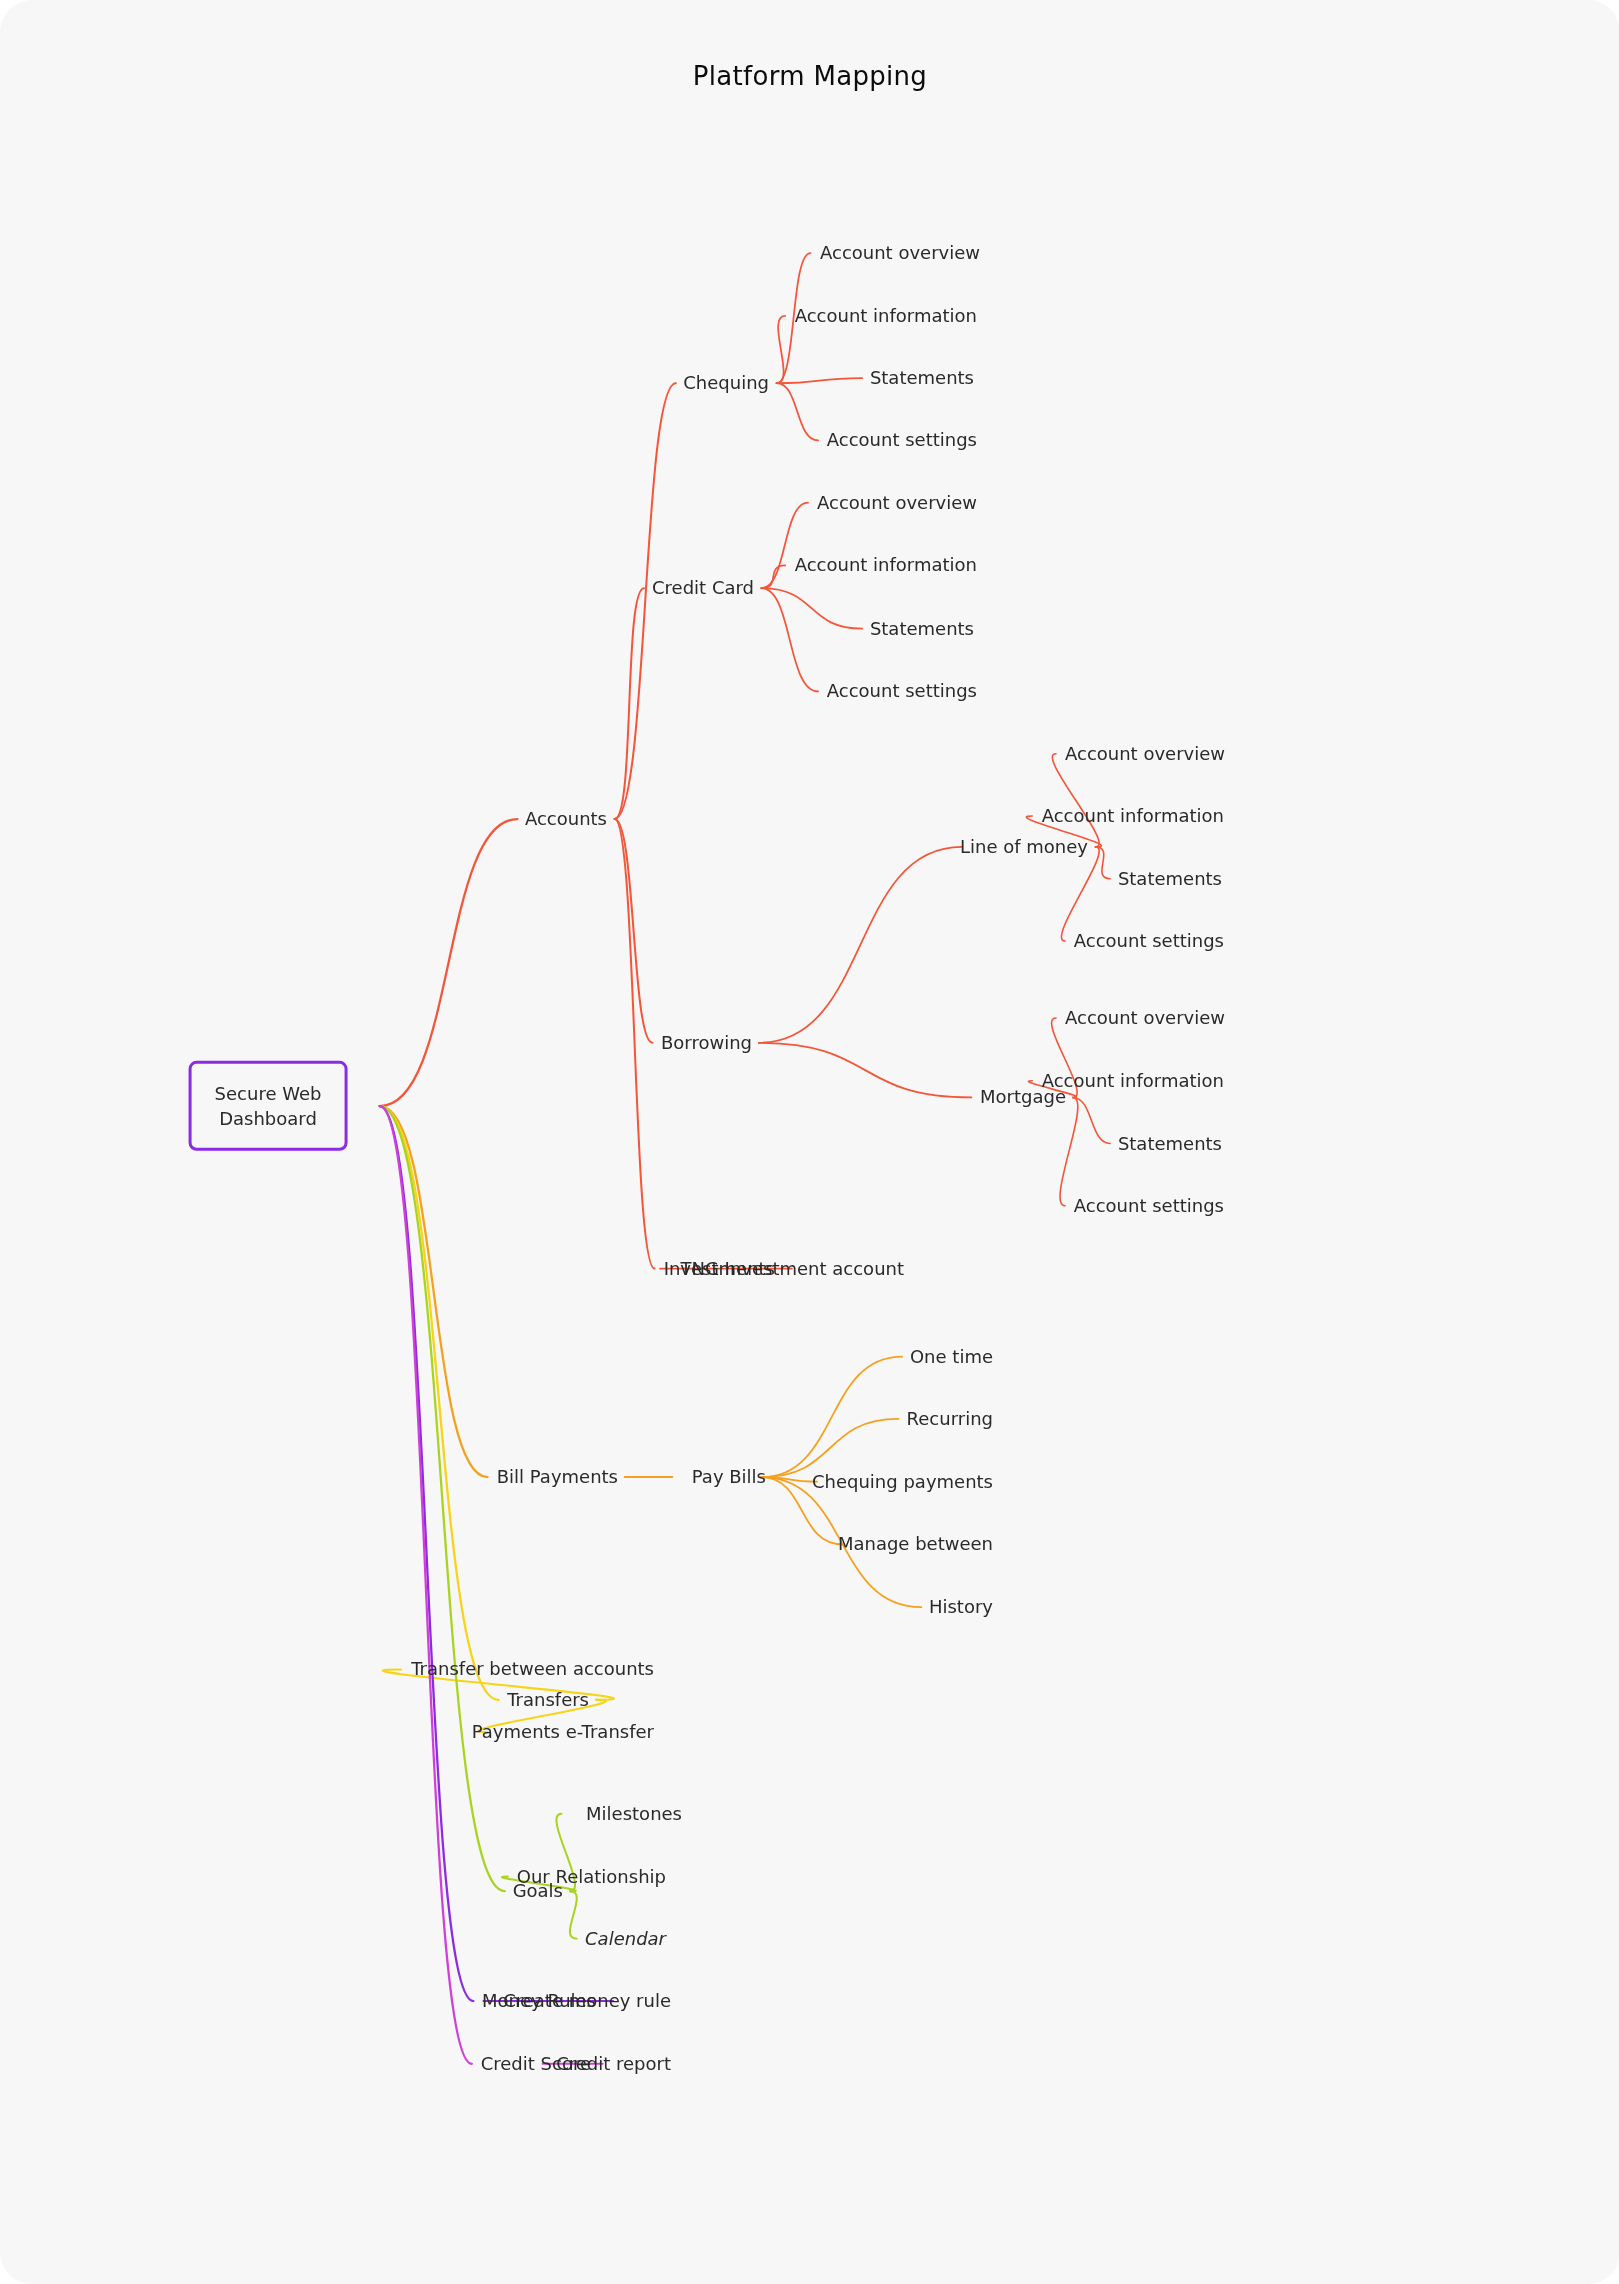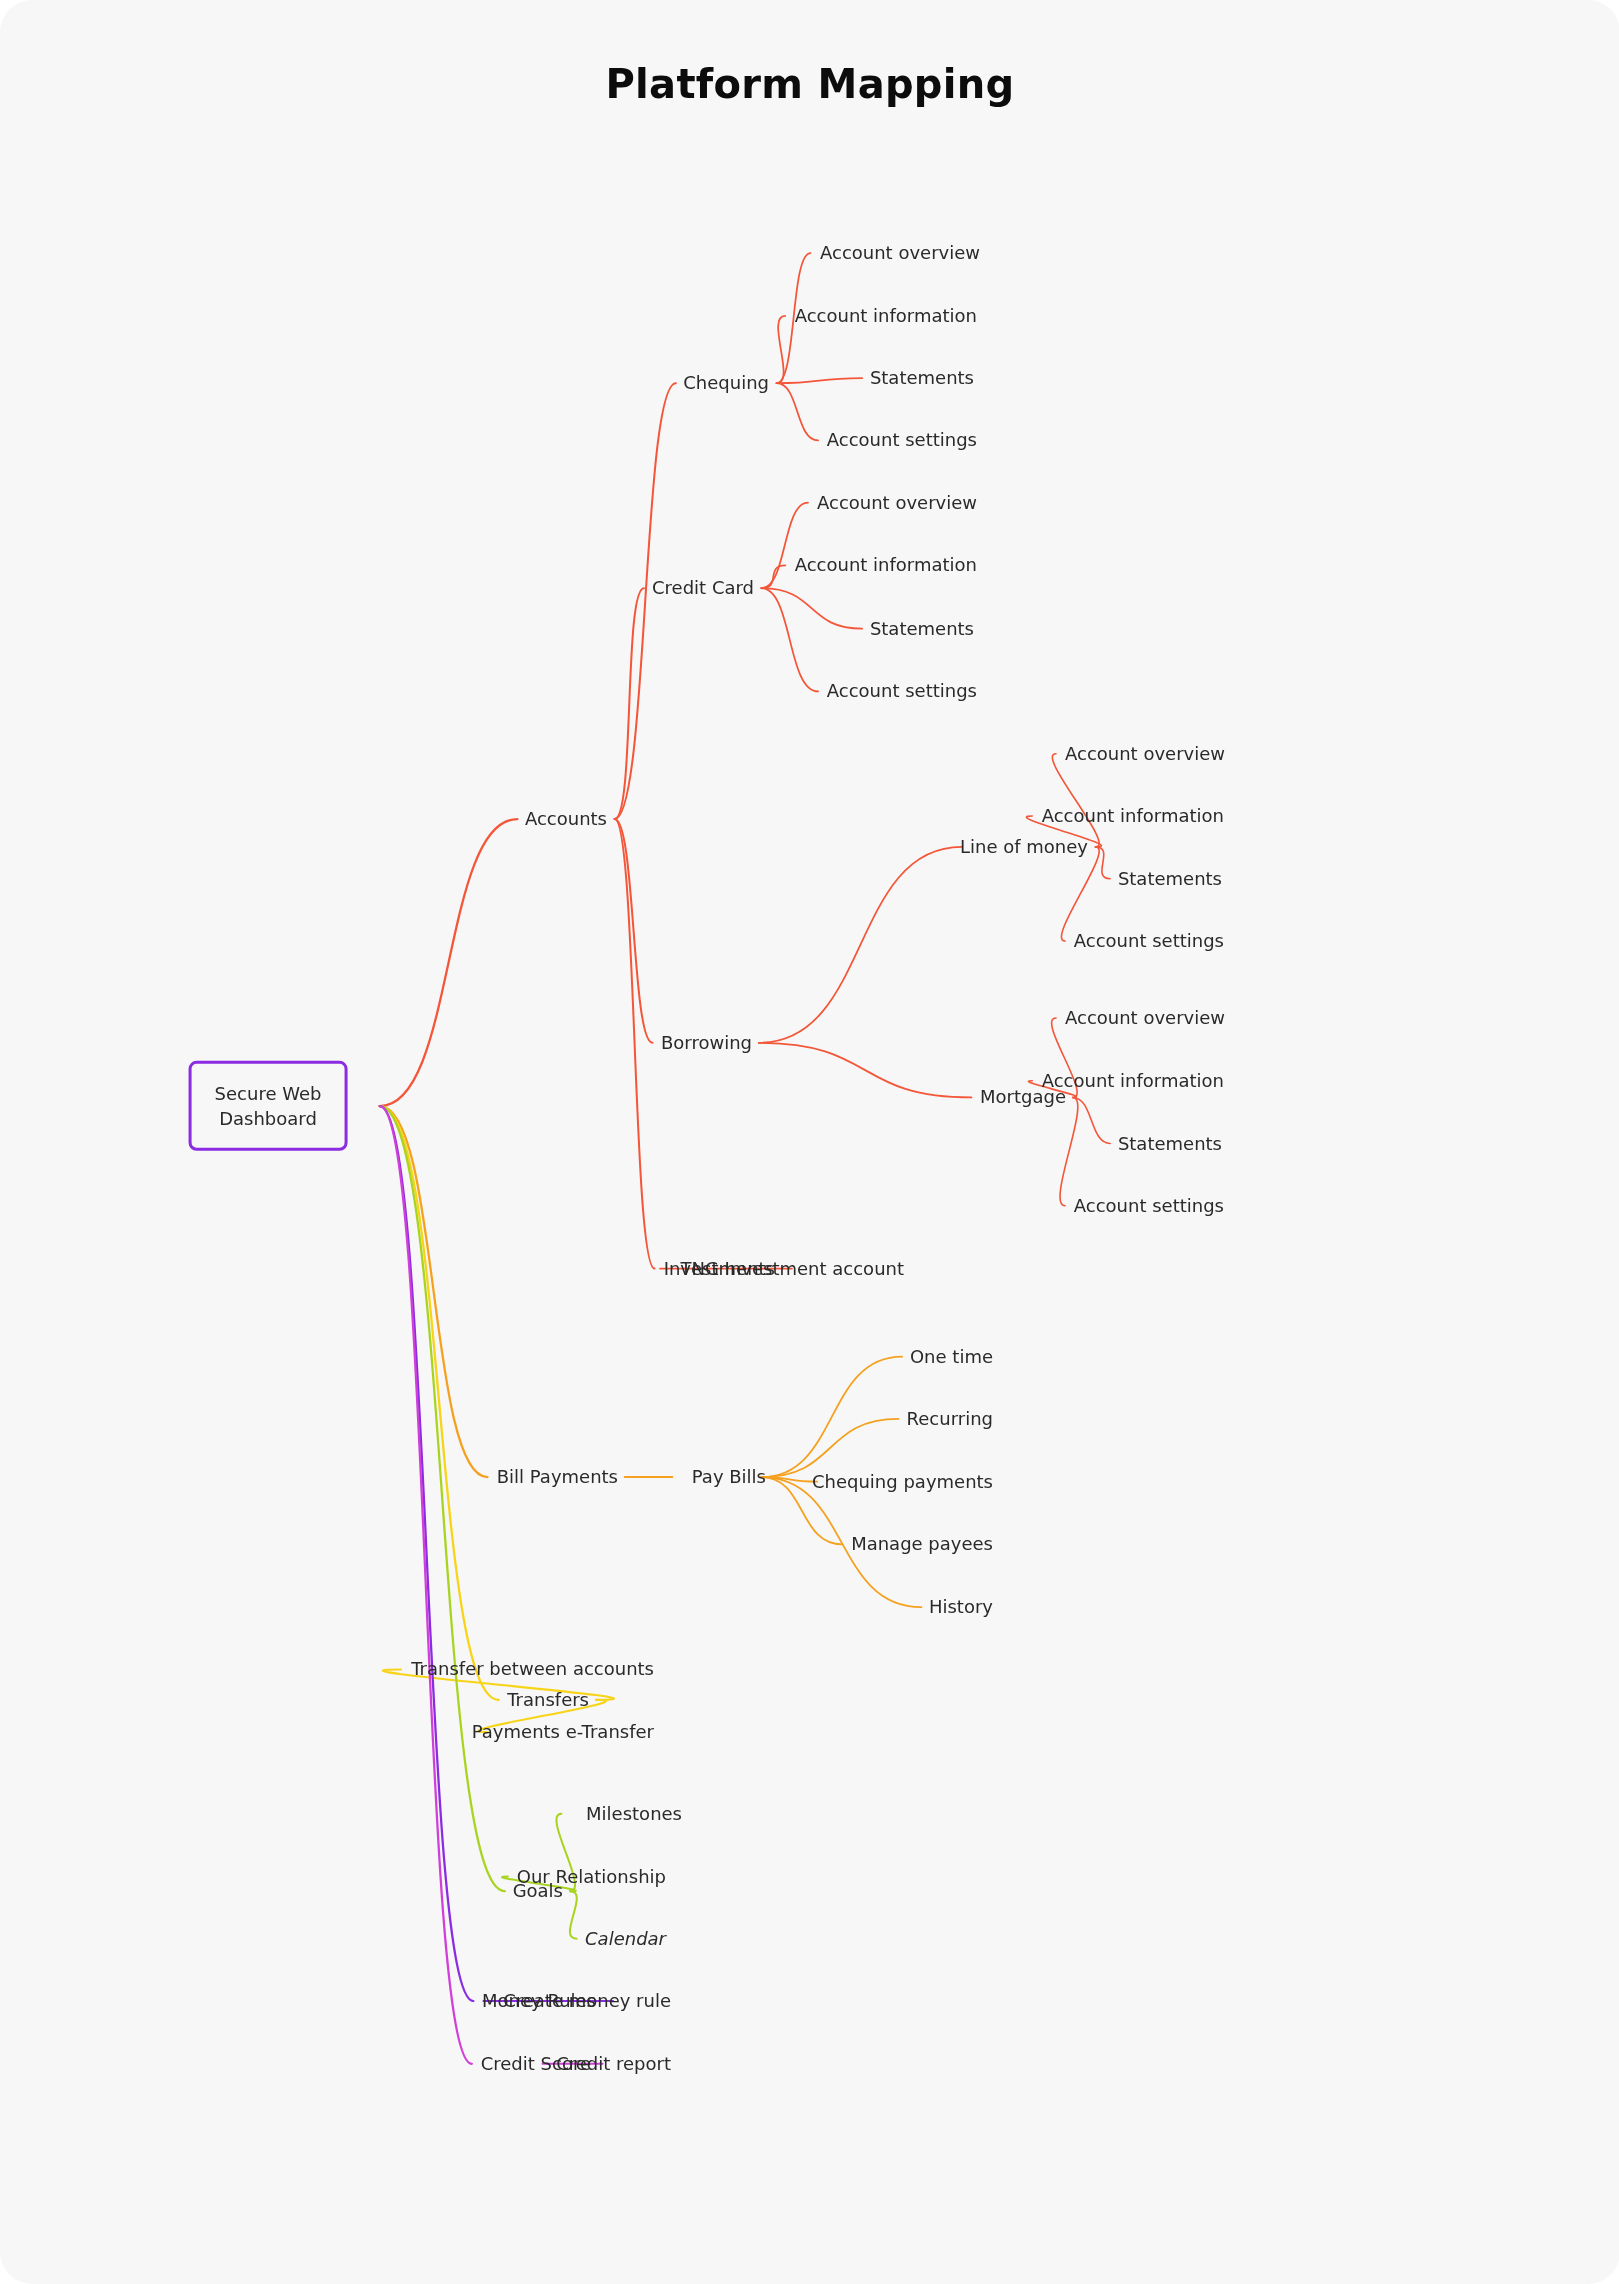--- a/index.html
+++ b/index.html
@@ -1,19 +1,19 @@
 <!DOCTYPE html>
 <html style="font-size:8px"><head>
 <meta charset="utf-8">
 <style>
   html,body{margin:0;padding:0;background:#ffffff;}
   body{width:1620px;height:2284px;font-family:"DejaVu Sans",sans-serif;}
   #canvas{position:relative;width:1620px;height:2284px;background:#f7f7f7;border-radius:32px;overflow:hidden;}
   #title{position:absolute;top:61px;left:0;width:1620px;text-align:center;
-         font-size:40px;font-weight:bold;color:#0c0c0c;letter-spacing:0.3px;}
+         font-size:26px;font-weight:normal;color:#0c0c0c;letter-spacing:0.3px;}
   svg#edges{position:absolute;top:0;left:0;width:1620px;height:2284px;}
   .node-label{position:absolute;font-size:18px;color:#2a2a2a;white-space:nowrap;line-height:1.35;}
   .lbl-left{transform:translate(-100%,-50%);}
   #root-node{position:absolute;transform:translate(-50%,-50%);
              border:3px solid #8b2be2;border-radius:8px;background:#f7f7f7;
              padding:17px 23px;text-align:center;font-size:18px;color:#2a2a2a;line-height:1.4;}
 </style>
 </head>
 <body>
 
@@ -94,21 +94,21 @@
       <div class="node-label lbl-left" style="left: 1224px; top: 1081px;">Account information</div>
       <div class="node-label lbl-left" style="left: 1222px; top: 1144px;">Statements</div>
       <div class="node-label lbl-left" style="left: 1224px; top: 1206px;">Account settings</div>
       <div class="node-label lbl-left" style="left: 775px; top: 1269px;">Investments</div>
       <div class="node-label lbl-left" style="left: 904px; top: 1269px;">TNG Investment account</div>
       <div class="node-label lbl-left" style="left: 618px; top: 1477px;">Bill Payments</div>
       <div class="node-label lbl-left" style="left: 754px; top: 1477px; margin-left: 12px;">Pay Bills</div>
       <div class="node-label lbl-left" style="left: 993px; top: 1357px;">One time</div>
       <div class="node-label lbl-left" style="left: 993px; top: 1419px;">Recurring</div>
       <div class="node-label lbl-left" style="left: 993px; top: 1482px;">Chequing payments</div>
-      <div class="node-label lbl-left" style="left: 993px; top: 1544px;">Manage payees</div>
+      <div class="node-label lbl-left" style="left: 993px; top: 1544px;">Manage between</div>
       <div class="node-label lbl-left" style="left: 993px; top: 1607px;">History</div>
       <div class="node-label lbl-left" style="left: 589px; top: 1700px;">Transfers</div>
       <div class="node-label lbl-left" style="left: 654px; top: 1669px;">Transfer between accounts</div>
       <div class="node-label lbl-left" style="left: 654px; top: 1732px;">Payments e-Transfer</div>
       <div class="node-label lbl-left" style="left: 563px; top: 1891px;">Goals</div>
       <div class="node-label lbl-left" style="left: 682px; top: 1814px;">Milestones</div>
       <div class="node-label lbl-left" style="left: 666px; top: 1877px;">Our Relationship</div>
       <div class="node-label lbl-left" style="left: 666px; top: 1939px; font-style: italic;">Calendar</div>
       <div class="node-label lbl-left" style="left: 596px; top: 2001px;">Money Rules</div>
       <div class="node-label lbl-left" style="left: 671px; top: 2001px;">Create money rule</div>

